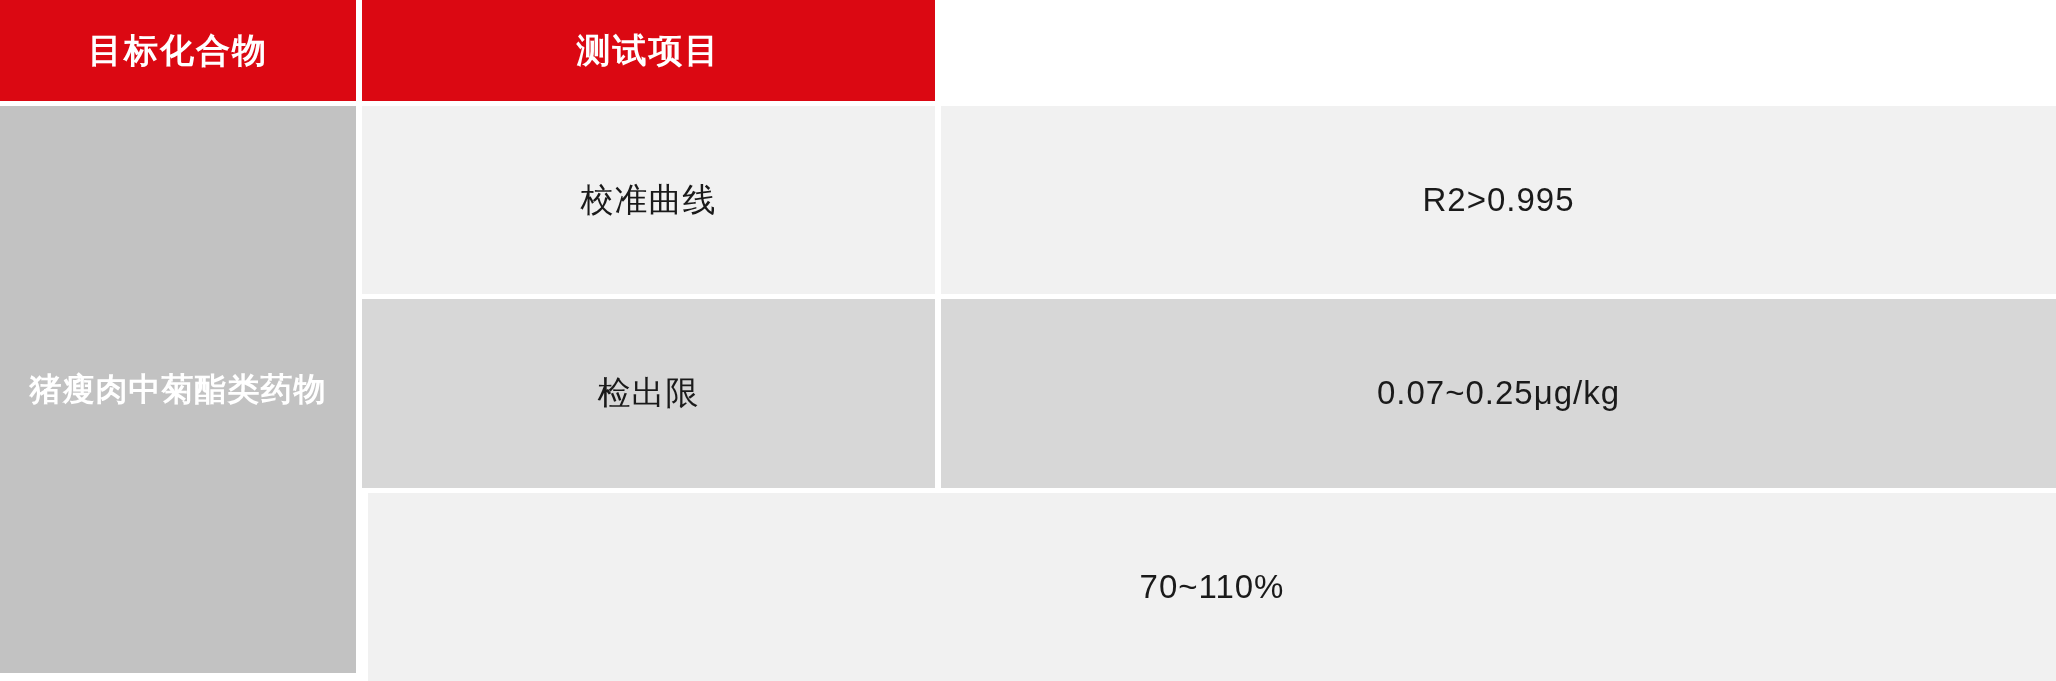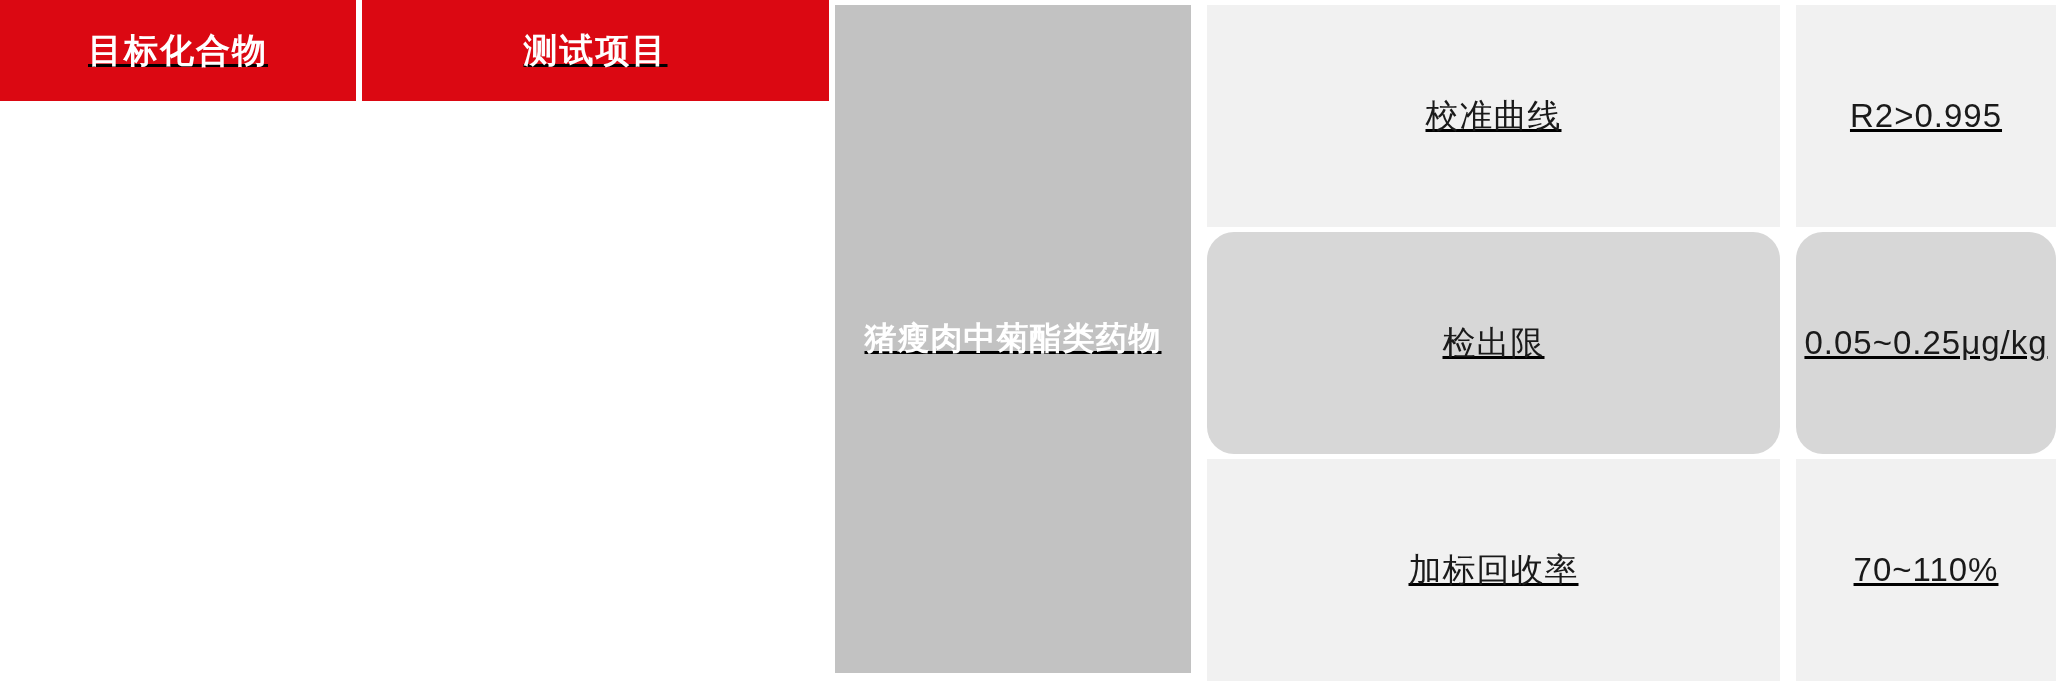--- a/index.html
+++ b/index.html
@@ -11,23 +11,23 @@
     width: 2056px;
     height: 681px;
     font-family: "Liberation Sans", "DejaVu Sans", sans-serif;
     overflow: hidden;
   }
 
   .spec-table {
     width: 2056px;
     height: 681px;
     display: flex;
+    flex-direction: column;
     background: #ffffff;
     box-sizing: border-box;
-    text-decoration: underline;
   }
 
   
   .table-header {
     display: flex;
     height: 101px;
     flex: 0 0 101px;
     background: #ffffff;
   }
   .hdr-cell {
@@ -36,21 +36,21 @@
     font-weight: bold;
     font-size: 34px;
     letter-spacing: 2px;
     display: flex;
     align-items: center;
     justify-content: center;
     box-sizing: border-box;
   }
   .hdr-compound { width: 356px; }
   .hdr-gap      { width: 6px; background: #ffffff; }
-  .hdr-item     { width: 467px; }
+  .hdr-item     { width: 573px; }
   .hdr-result   { flex: 1 1 auto; }
 
   
   .table-body {
     flex: 1 1 auto;
     display: flex;
     padding-top: 5px;
     box-sizing: border-box;
   }
 
@@ -85,27 +85,26 @@
   .data-row:last-child { margin-bottom: 0; }
 
   .cell {
     display: flex;
     align-items: center;
     justify-content: center;
     font-size: 33px;
     color: #1a1a1a;
     box-sizing: border-box;
     letter-spacing: 1px;
-    margin-left: 10px;
   }
   .cell-item   { width: 573px; flex: 0 0 573px; }
   .cell-result { flex: 1 1 auto; }
 
   .row-odd  .cell { background: #F1F1F1; }
-  .row-even .cell { background: #D7D7D7; border-radius: 27px; }
+  .row-even .cell { background: #D7D7D7; }
 
   .cell-gap { width: 6px; flex: 0 0 6px; background: #ffffff; }
 </style>
 </head>
 <body>
 
 <div class="spec-table">
 
   <div class="table-header">
     <div class="hdr-cell hdr-compound">目标化合物</div>
@@ -124,26 +123,25 @@
 
       <div class="data-row row-odd">
         <div class="cell cell-item">校准曲线</div>
         <div class="cell-gap"></div>
         <div class="cell cell-result">R2&gt;0.995</div>
       </div>
 
       <div class="data-row row-even">
         <div class="cell cell-item">检出限</div>
         <div class="cell-gap"></div>
-        <div class="cell cell-result">0.05~0.25μg/kg</div>
+        <div class="cell cell-result">0.07~0.25μg/kg</div>
       </div>
 
 
 
       <div class="data-row row-odd">
-        <div class="cell cell-item">加标回收率</div>
         <div class="cell-gap"></div>
         <div class="cell cell-result">70~110%</div>
       </div>
 
     </div>
   </div>
 </div>
 
 </body></html>

